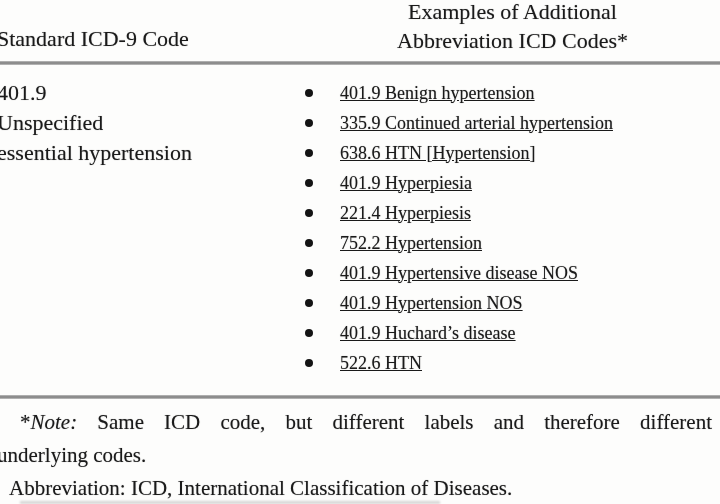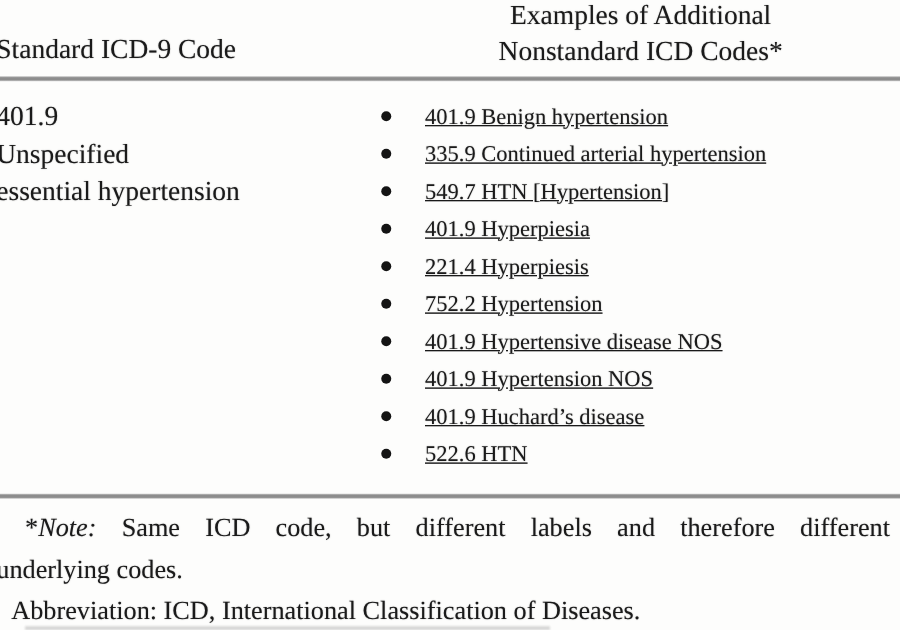--- a/index.html
+++ b/index.html
@@ -112,21 +112,21 @@
 </style>
 </head>
 <body>
 
 <div class="page">
 
   <div class="hdr-left">Standard ICD-9 Code</div>
 
   <div class="hdr-right">
     <div>Examples of Additional</div>
-    <div>Nonstandard ICD Codes*</div>
+    <div>Abbreviation ICD Codes*</div>
   </div>
 
   <div class="rule rule-top"></div>
 
   <div class="std-cell">
 
       <div>401.9</div>
 
       <div>Unspecified</div>
 
@@ -140,21 +140,21 @@
         <span>401.9 Benign hypertension</span>
       </li>
 
       <li class="code-item">
         <span class="bullet"></span>
         <span>335.9 Continued arterial hypertension</span>
       </li>
 
       <li class="code-item">
         <span class="bullet"></span>
-        <span>549.7 HTN [Hypertension]</span>
+        <span>638.6 HTN [Hypertension]</span>
       </li>
 
       <li class="code-item">
         <span class="bullet"></span>
         <span>401.9 Hyperpiesia</span>
       </li>
 
       <li class="code-item">
         <span class="bullet"></span>
         <span>221.4 Hyperpiesis</span>

